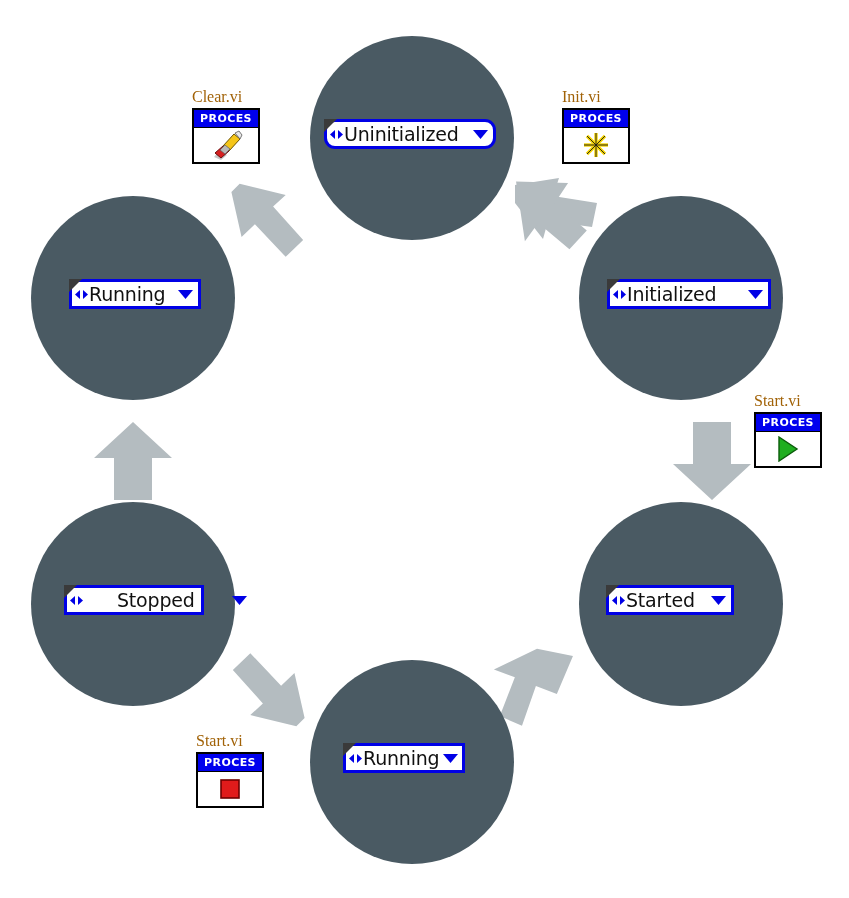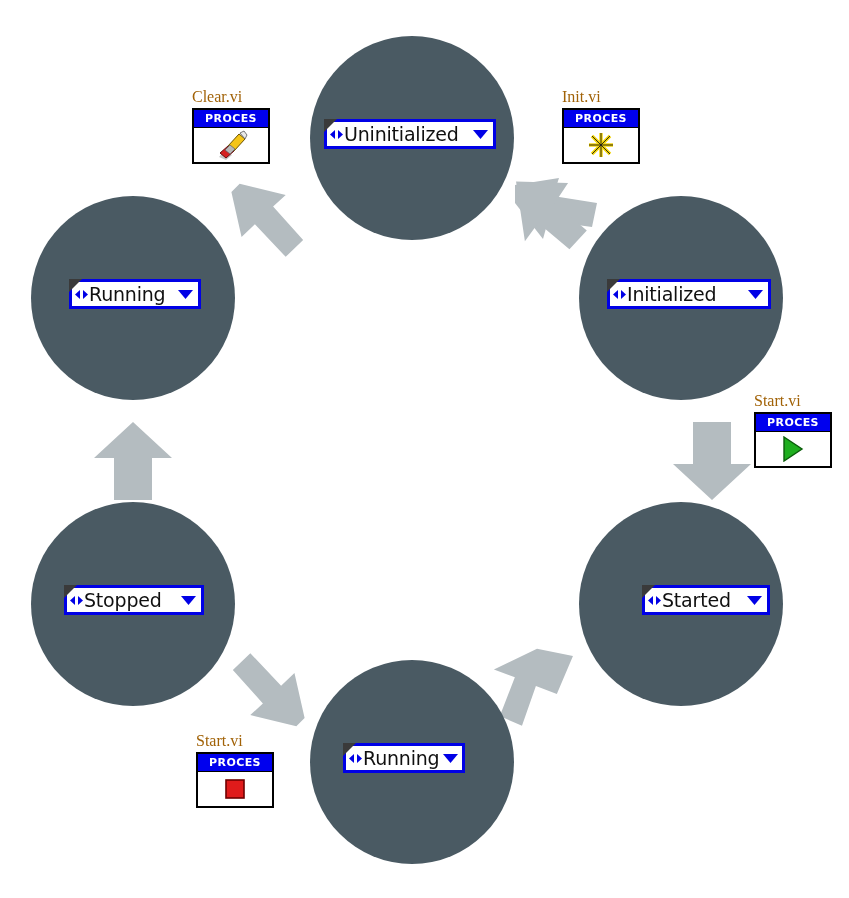--- a/index.html
+++ b/index.html
@@ -98,21 +98,21 @@
     font-family: Liberation Serif, serif;
     font-size: 16px;
     line-height: 18px;
     color: #a16207;
     white-space: nowrap;
     margin-bottom: 2px;
     text-align: left;
   }
   .vi-icon {
     box-sizing: border-box;
-    width: 78px;
+    width: 68px;
     height: 56px;
     margin: 0 auto;
     border: 2px solid #000000;
     background: #ffffff;
     display: flex;
     flex-direction: column;
     overflow: hidden;
     justify-content: center;
   }
   .vi-band {
@@ -164,21 +164,21 @@
     <g>
       <polygon fill="#b4bcc0" points="249,650 291,672 276,680 297,720 276,732 254,693 238,702 239,656" transform="rotate(166 268 691)"></polygon>
     </g>
 
     <g>
       <polygon fill="#b4bcc0" points="114,500 152,500 152,458 172,458 133,422 94,458 114,458"></polygon>
     </g>
   </svg>
 
   <div class="state-node" style="left:310px; top:36px; width:204px; height:204px; background:#4a5a63;"></div>
-  <div class="enum-ctl" style="left:324px; top:119px; width:172px;">
+  <div class="enum-ctl" style="left:324px; top:119px; width:172px;border-radius:11px;">
     <span class="enum-corner"></span>
     <span class="enum-incdec">
       <svg width="13" height="11" viewBox="0 0 13 11">
         <polygon points="0,5.5 5,1 5,10" fill="#0000e6"></polygon>
         <polygon points="13,5.5 8,1 8,10" fill="#0000e6"></polygon>
       </svg>
     </span>
     <span class="enum-text">Uninitialized</span>
     <span class="enum-drop">
       <svg width="15" height="9" viewBox="0 0 15 9">
@@ -198,21 +198,21 @@
     </span>
     <span class="enum-text">Initialized</span>
     <span class="enum-drop">
       <svg width="15" height="9" viewBox="0 0 15 9">
         <polygon points="0,0 15,0 7.5,9" fill="#0000e6"></polygon>
       </svg>
     </span>
   </div>
 
   <div class="state-node" style="left:579px; top:502px; width:204px; height:204px; background:#4a5a63;"></div>
-  <div class="enum-ctl" style="left:642px; top:585px; width:128px;">
+  <div class="enum-ctl" style="left:606px; top:585px; width:128px;">
     <span class="enum-corner"></span>
     <span class="enum-incdec">
       <svg width="13" height="11" viewBox="0 0 13 11">
         <polygon points="0,5.5 5,1 5,10" fill="#0000e6"></polygon>
         <polygon points="13,5.5 8,1 8,10" fill="#0000e6"></polygon>
       </svg>
     </span>
     <span class="enum-text">Started</span>
     <span class="enum-drop">
       <svg width="15" height="9" viewBox="0 0 15 9">
@@ -232,21 +232,21 @@
     </span>
     <span class="enum-text">Running</span>
     <span class="enum-drop">
       <svg width="15" height="9" viewBox="0 0 15 9">
         <polygon points="0,0 15,0 7.5,9" fill="#0000e6"></polygon>
       </svg>
     </span>
   </div>
 
   <div class="state-node" style="left:31px; top:502px; width:204px; height:204px; background:#4a5a63;"></div>
-  <div class="enum-ctl" style="left:64px; top:585px; width:140px;">
+  <div class="enum-ctl" style="left:64px; top:585px; width:140px;gap:33px;">
     <span class="enum-corner"></span>
     <span class="enum-incdec">
       <svg width="13" height="11" viewBox="0 0 13 11">
         <polygon points="0,5.5 5,1 5,10" fill="#0000e6"></polygon>
         <polygon points="13,5.5 8,1 8,10" fill="#0000e6"></polygon>
       </svg>
     </span>
     <span class="enum-text">Stopped</span>
     <span class="enum-drop">
       <svg width="15" height="9" viewBox="0 0 15 9">

